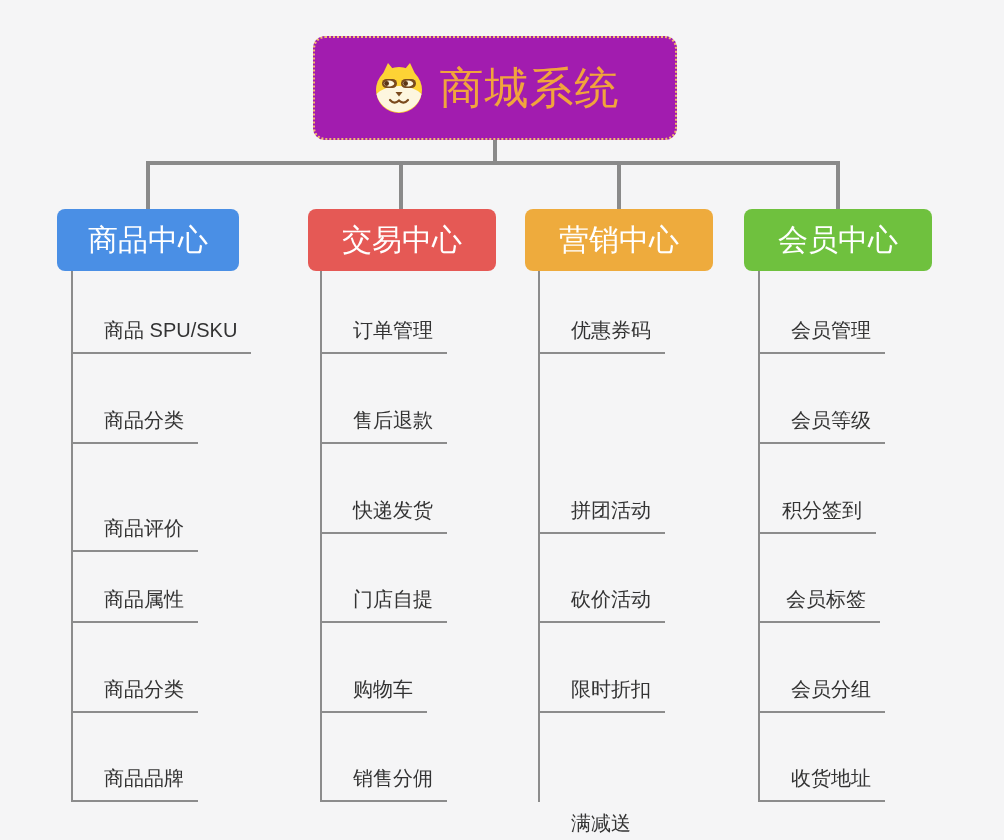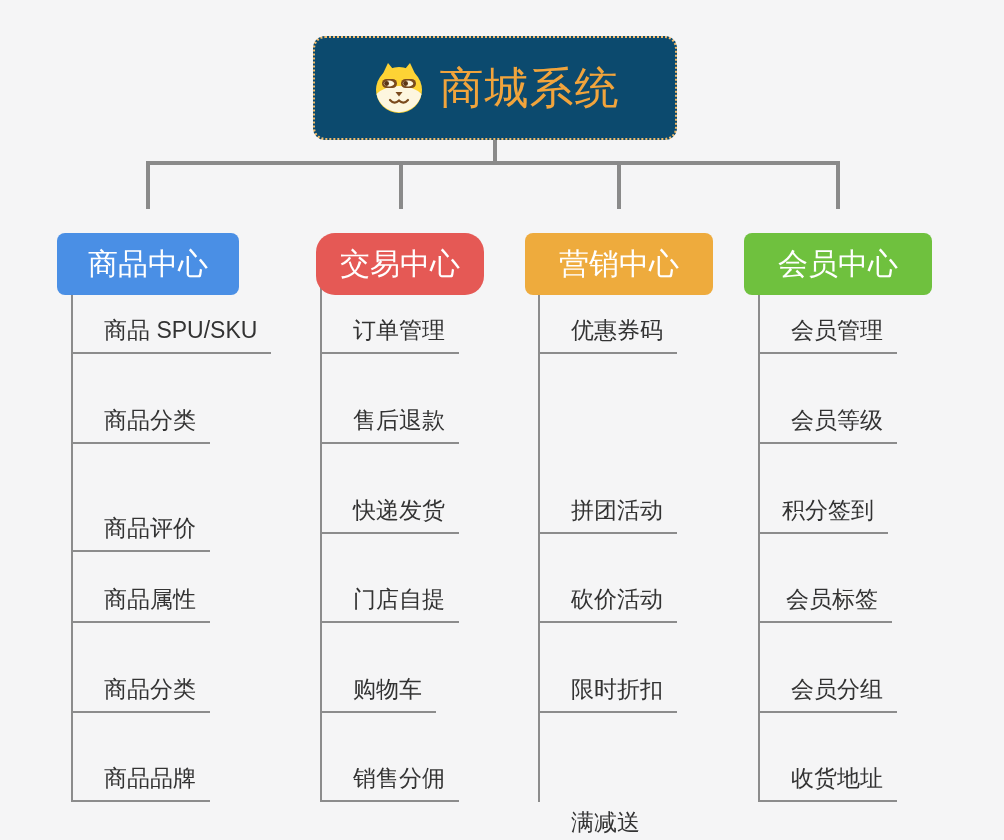--- a/index.html
+++ b/index.html
@@ -9,21 +9,21 @@
   }
   .canvas{
     position:relative;
     width:1004px;height:840px;
     background:#f5f5f6;
     overflow:hidden;
   }
   
   .root-topic{
     position:absolute;left:313px;top:36px;width:364px;height:104px;
-    background:#0c4a6e;
+    background:#a21caf;
     border:2px dotted #f2bc6d;
     border-radius:12px;
     box-sizing:border-box;
     display:flex;align-items:center;justify-content:center;gap:13px;
     cursor:pointer;
   }
   .root-label{
     font-size:44px;
     font-weight:500;
     letter-spacing:1px;
@@ -36,26 +36,25 @@
   .trunk{position:absolute;width:2px;background:#8c8c8c;}
   
   .branch{
     position:absolute;top:209px;height:62px;
     border-radius:8px;
     color:#ffffff;
     font-size:30px;
     display:flex;align-items:center;justify-content:center;
     white-space:nowrap;
     cursor:pointer;
-    margin-top:24px;
   }
   
   .leaf{
     position:absolute;
-    font-size:23px;
+    font-size:20px;
     color:#333333;
     line-height:27px;
     padding:0 14px 8px 33px;
     border-bottom:2px solid #8c8c8c;
     white-space:nowrap;
     cursor:pointer;
     text-align:right;
   }
 </style>
 </head>
@@ -91,21 +90,21 @@
         <path d="M24.5 30 h7 l-3.5 4.5 Z" fill="#7a4a1e"></path>
         <path d="M19 38 Q23.5 43 28 38.5 Q32.5 43 37 38" stroke="#7a4a1e" stroke-width="2.2" fill="none" stroke-linecap="round"></path>
       </svg>
     </span>
     <span class="root-label" style="color: rgb(241, 164, 60);">商城系统</span>
   </div>
 
   <div class="branch" style="left: 57px; width: 182px; background-color: rgb(74, 143, 229);">
     <span>商品中心</span>
   </div>
-  <div class="branch" style="left: 316px; width: 168px; background-color: rgb(229, 89, 85); border-radius: 19px;">
+  <div class="branch" style="left: 308px; width: 188px; background-color: rgb(229, 89, 85);">
     <span>交易中心</span>
   </div>
   <div class="branch" style="left: 525px; width: 188px; background-color: rgb(238, 171, 61);">
     <span>营销中心</span>
   </div>
   <div class="branch" style="left: 744px; width: 188px; background-color: rgb(111, 193, 62);">
     <span>会员中心</span>
   </div>
 
   <div class="leaf" style="left:71px;top:317px;">商品 SPU/SKU</div>

